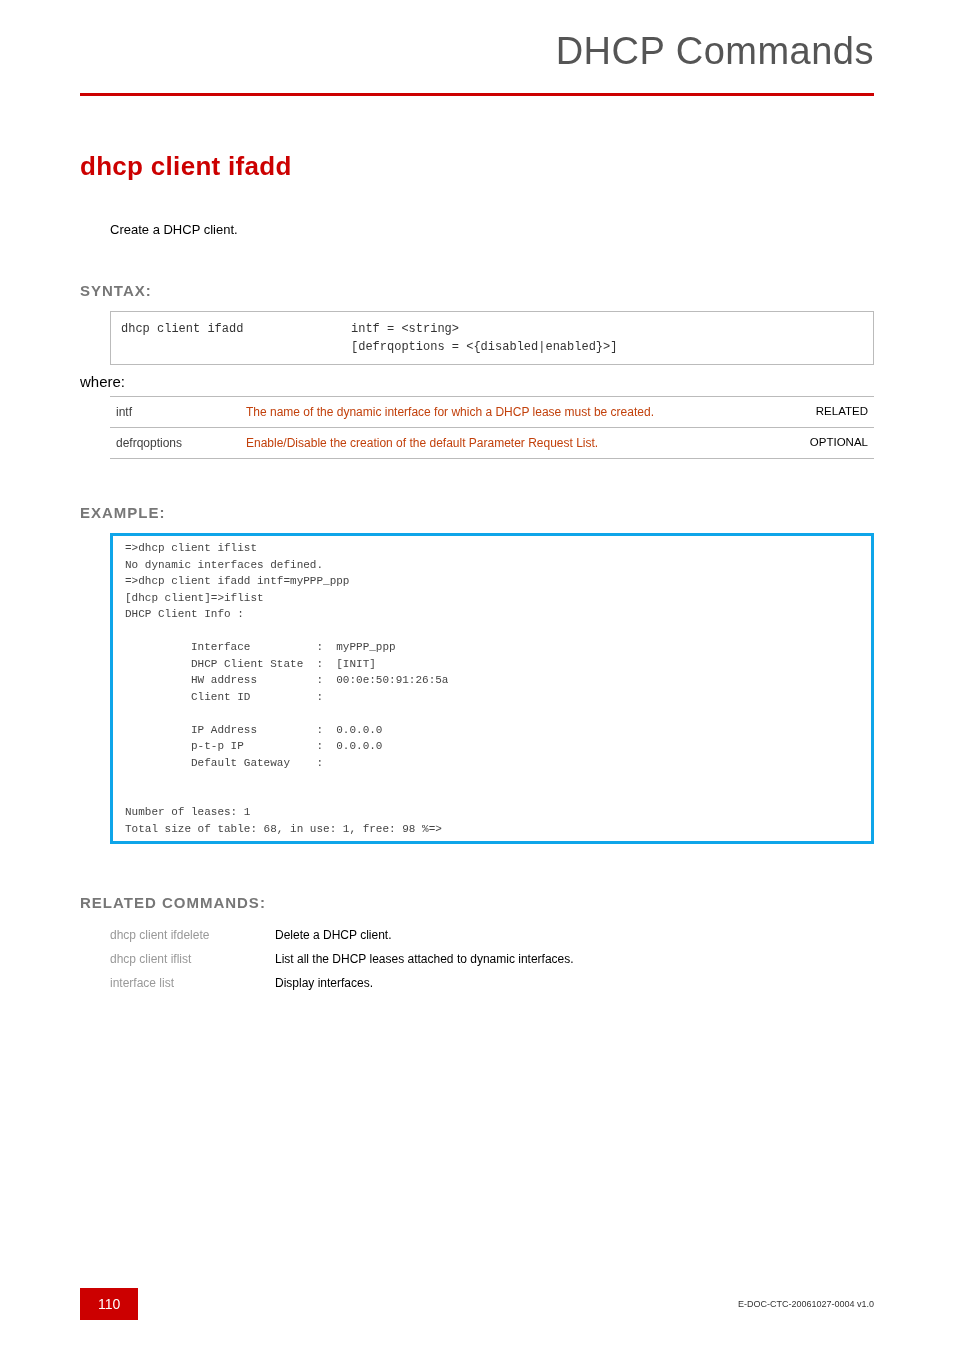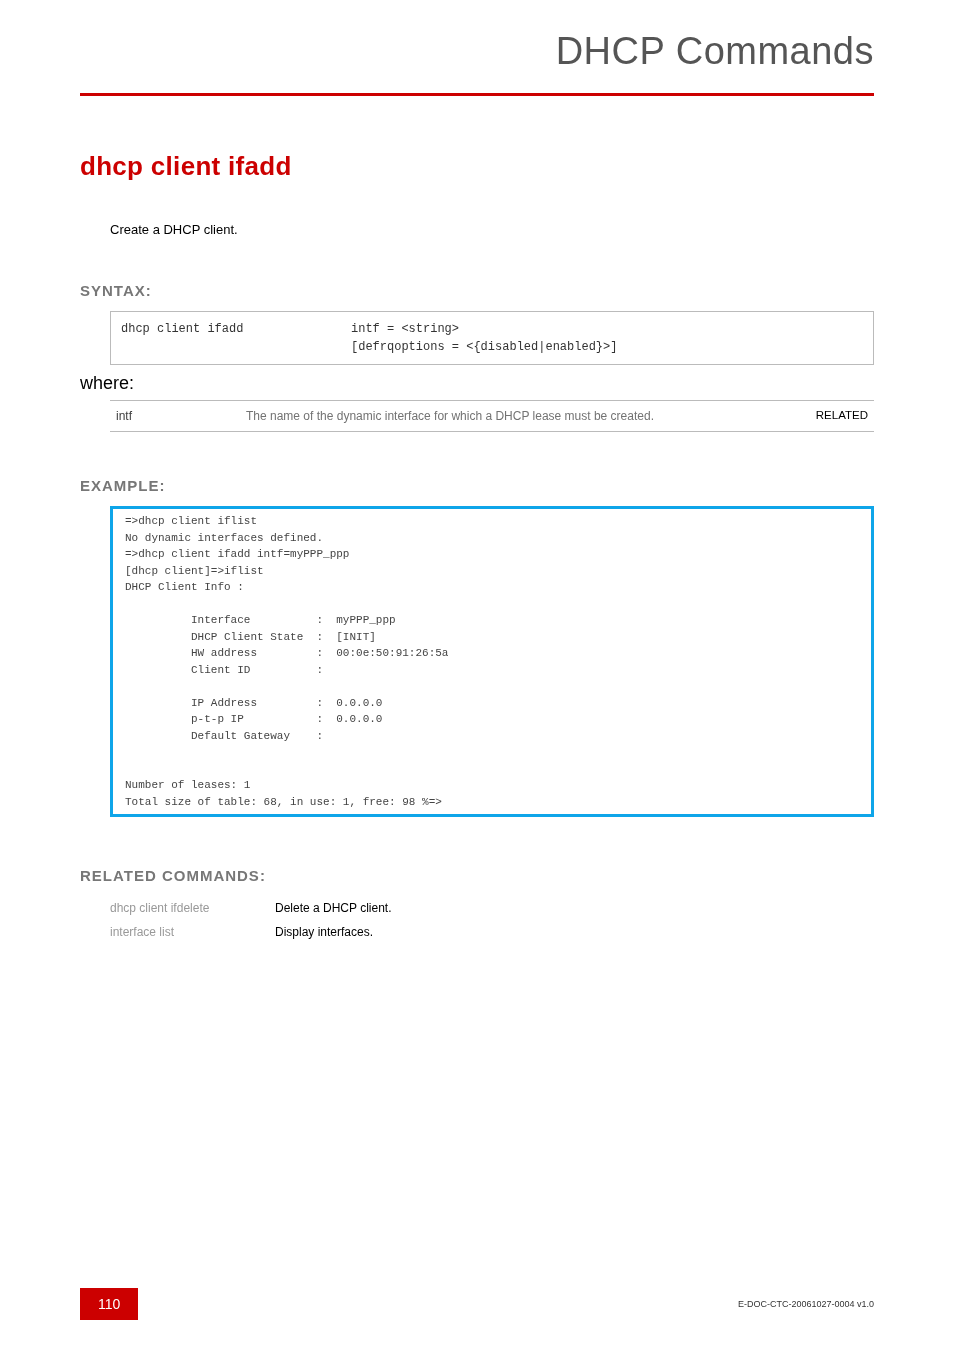--- a/index.html
+++ b/index.html
@@ -60,21 +60,21 @@
       line-height: 1.5;
     }
     .syntax-row {
       display: flex;
     }
     .syntax-cmd {
       width: 230px;
       flex-shrink: 0;
     }
     .where-label {
-      font-size: 18px;
+      font-size: 15px;
       color: #000;
       margin-bottom: 6px;
     }
     .params-table {
       width: 100%;
       border-collapse: collapse;
       margin-left: 30px;
       width: calc(100% - 30px);
       font-size: 12px;
       margin-bottom: 45px;
@@ -85,21 +85,21 @@
       vertical-align: top;
     }
     .params-table tr:last-child td {
       border-bottom: 1px solid #bbb;
     }
     .param-name {
       width: 130px;
       color: #404040;
     }
     .param-desc {
-      color: #737373;
+      color: #c2410c;
     }
     .param-req {
       width: 90px;
       text-align: right;
       color: #000;
       font-size: 11.5px;
     }
     .example-box {
       border: 3px solid #0ea5e9;
       padding: 4px 12px;
@@ -171,20 +171,25 @@
 
 <div class="where-label">where:</div>
 
 <table class="params-table">
   <tbody>
       <tr>
     <td class="param-name">intf</td>
     <td class="param-desc">The name of the dynamic interface for which a DHCP lease must be created.</td>
     <td class="param-req">RELATED</td>
   </tr>
+  <tr>
+    <td class="param-name">defrqoptions</td>
+    <td class="param-desc">Enable/Disable the creation of the default Parameter Request List.</td>
+    <td class="param-req">OPTIONAL</td>
+  </tr>
 </tbody>
   </table>
 
 <div class="section-label">EXAMPLE:</div>
 
 <div class="example-box">=&gt;dhcp client iflist
 No dynamic interfaces defined.
 =&gt;dhcp client ifadd intf=myPPP_ppp
 [dhcp client]=&gt;iflist
 DHCP Client Info :
@@ -204,20 +209,24 @@
 
 <div class="section-label">RELATED COMMANDS:</div>
 
 <table class="related-table">
   <tbody>
       <tr>
     <td class="related-cmd">dhcp client ifdelete</td>
     <td class="related-desc">Delete a DHCP client.</td>
   </tr>
   <tr>
+    <td class="related-cmd">dhcp client iflist</td>
+    <td class="related-desc">List all the DHCP leases attached to dynamic interfaces.</td>
+  </tr>
+  <tr>
     <td class="related-cmd">interface list</td>
     <td class="related-desc">Display interfaces.</td>
   </tr>
 </tbody>
   </table>
 
 <div class="footer">
   <div class="page-badge">110</div>
   <div class="doc-id">E-DOC-CTC-20061027-0004 v1.0</div>
 </div>

